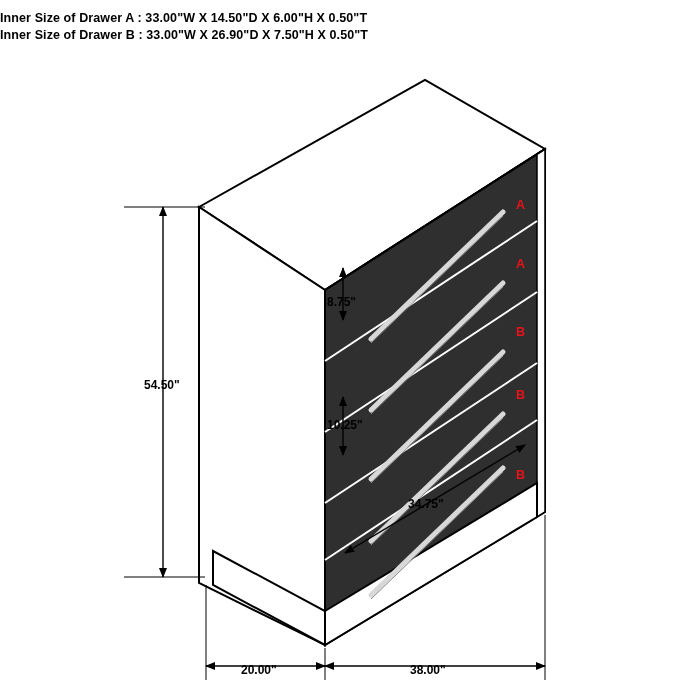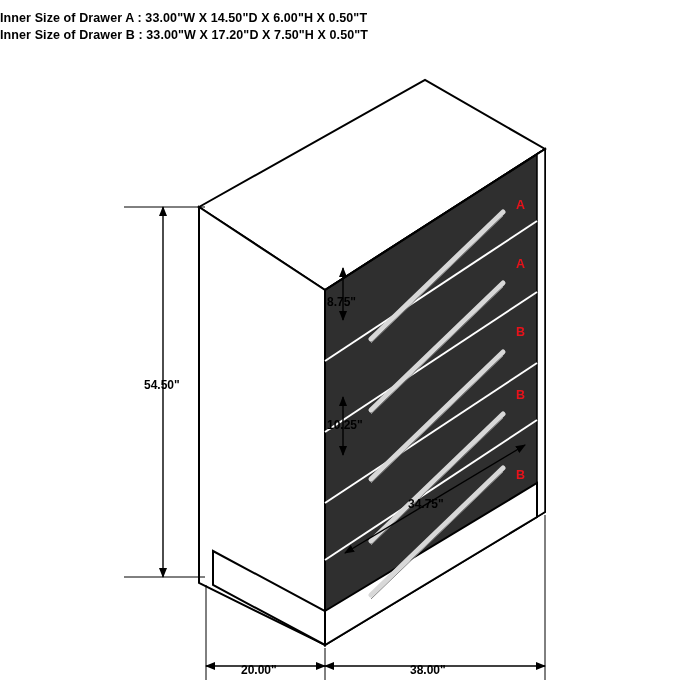--- a/index.html
+++ b/index.html
@@ -48,21 +48,21 @@
     white-space: nowrap;
   }
 </style>
 </head>
 <body>
 
 <div id="stage">
 
   <div class="header">
     <div>Inner Size of Drawer A : 33.00"W X 14.50"D X 6.00"H X 0.50"T</div>
-    <div>Inner Size of Drawer B : 33.00"W X 17.20"D X 7.50"H X 0.50"T</div>
+    <div>Inner Size of Drawer B : 33.00"W X 26.90"D X 7.50"H X 0.50"T</div>
   </div>
 
   <svg width="700" height="700" viewBox="0 0 700 700">
     <defs>
       <marker id="arrHead" markerWidth="10" markerHeight="8" refX="9" refY="4" orient="auto" markerUnits="userSpaceOnUse">
         <path d="M0,0 L10,4 L0,8 z" fill="#000"></path>
       </marker>
       <marker id="arrTail" markerWidth="10" markerHeight="8" refX="1" refY="4" orient="auto" markerUnits="userSpaceOnUse">
         <path d="M10,0 L0,4 L10,8 z" fill="#000"></path>
       </marker>

